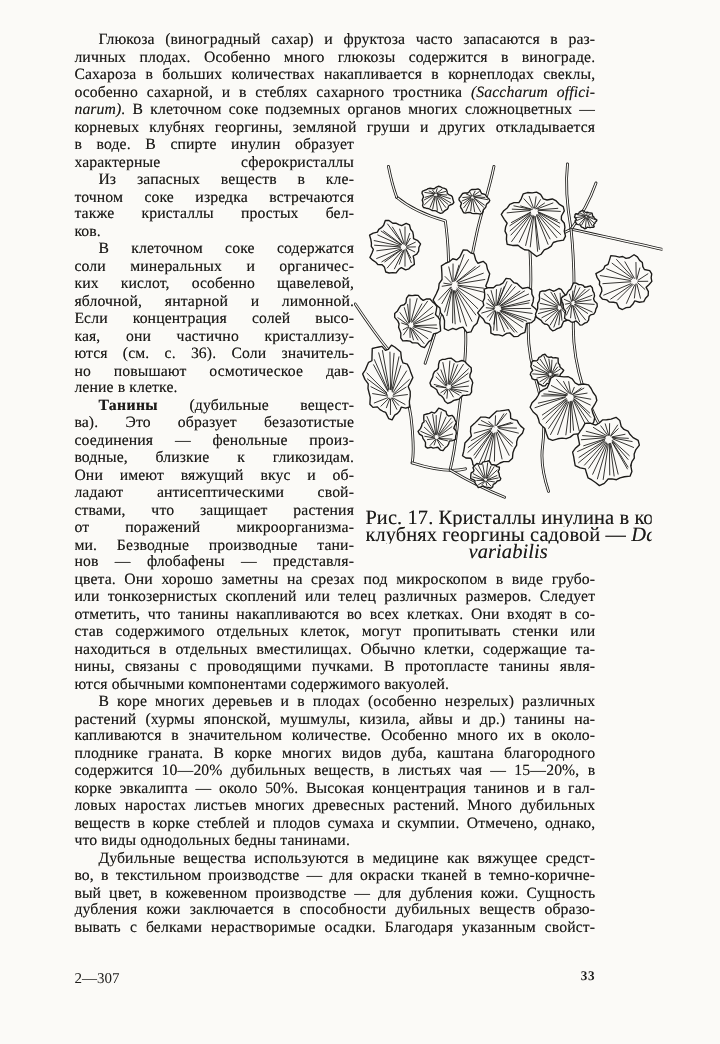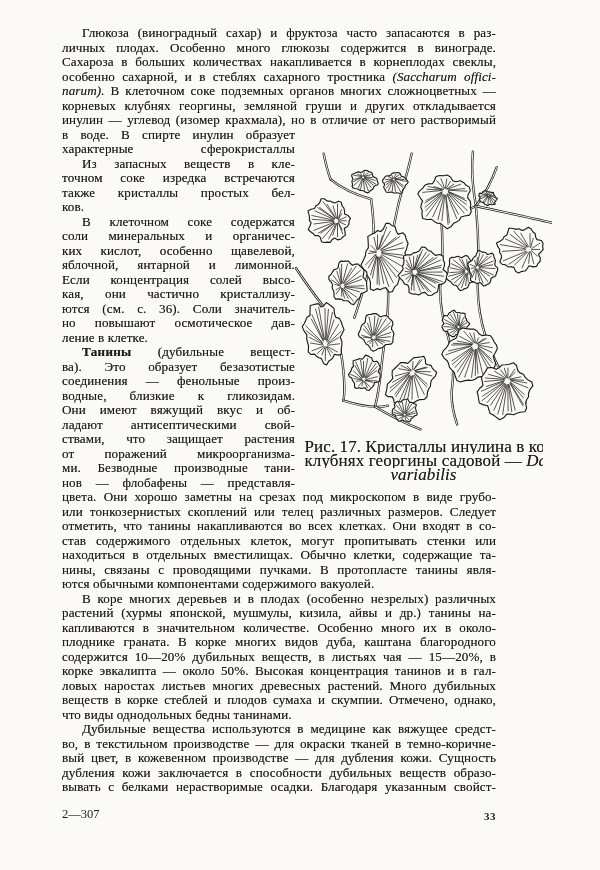--- a/index.html
+++ b/index.html
@@ -36,39 +36,38 @@
   .line.center{text-align-last:center;}
   .it{font-style:italic;}
   .bd{font-weight:bold;letter-spacing:.3px;}
   .middle{display:flex;}
   .leftcol{width:233px;flex:none;}
   .figblock{width:257px;flex:none;}
   .figblock svg{display:block;margin:22px 0 0 0;}
   .caption{width:238px;margin:6px auto 0 auto;}
   .caption .line{font-size:17px;height:14px;line-height:14px;}
   .footer{
-    margin-top:12px;
-    display:flex;justify-content:space-between;align-items:flex-end;
+    margin-top:28px;
+    display:flex;justify-content:space-between;align-items:flex-start;
     font-size:12.5px;
   }
   .pageno{font-weight:bold;font-size:11px;letter-spacing:.5px;}
 </style>
 </head>
 <body>
 
 <div class="page">
 
   <div class="topblock">
       <div class="line indent"><span>Глюкоза (виноградный сахар) и фруктоза часто запасаются в раз-</span></div>
       <div class="line"><span>личных плодах. Особенно много глюкозы содержится в винограде.</span></div>
       <div class="line"><span>Сахароза в больших количествах накапливается в корнеплодах свеклы,</span></div>
       <div class="line"><span>особенно сахарной, и в стеблях сахарного тростника </span><span class="it">(Saccharum offici-</span></div>
       <div class="line"><span class="it">narum).</span><span> В клеточном соке подземных органов многих сложноцветных —</span></div>
       <div class="line"><span>корневых клубнях георгины, земляной груши и других откладывается</span></div>
-      <div class="line"><span>инулин — углевод (изомер крахмала), но в отличие от него растворимый</span></div>
     </div>
 
   <div class="middle">
     <div class="leftcol">
         <div class="line"><span>в воде. В спирте инулин образует</span></div>
         <div class="line"><span>характерные сферокристаллы</span></div>
         <div class="line indent"><span>Из запасных веществ в кле-</span></div>
         <div class="line"><span>точном соке изредка встречаются</span></div>
         <div class="line"><span>также кристаллы простых бел-</span></div>
         <div class="line end"><span>ков.</span></div>

